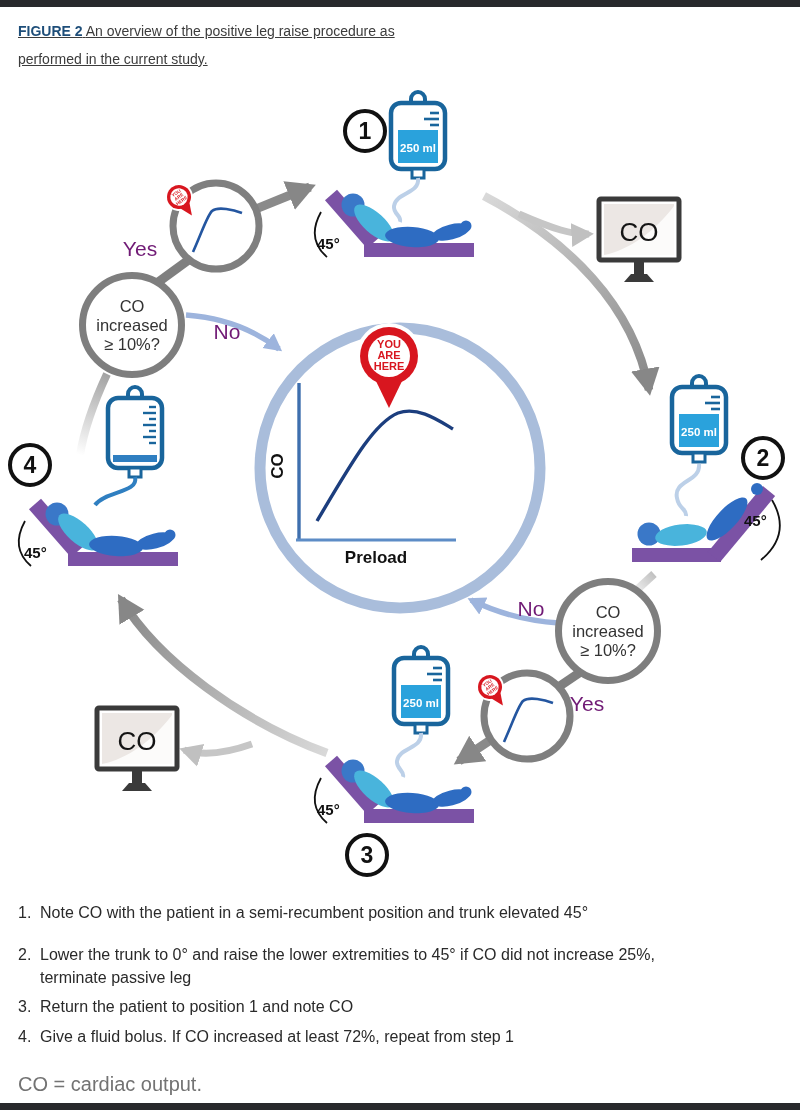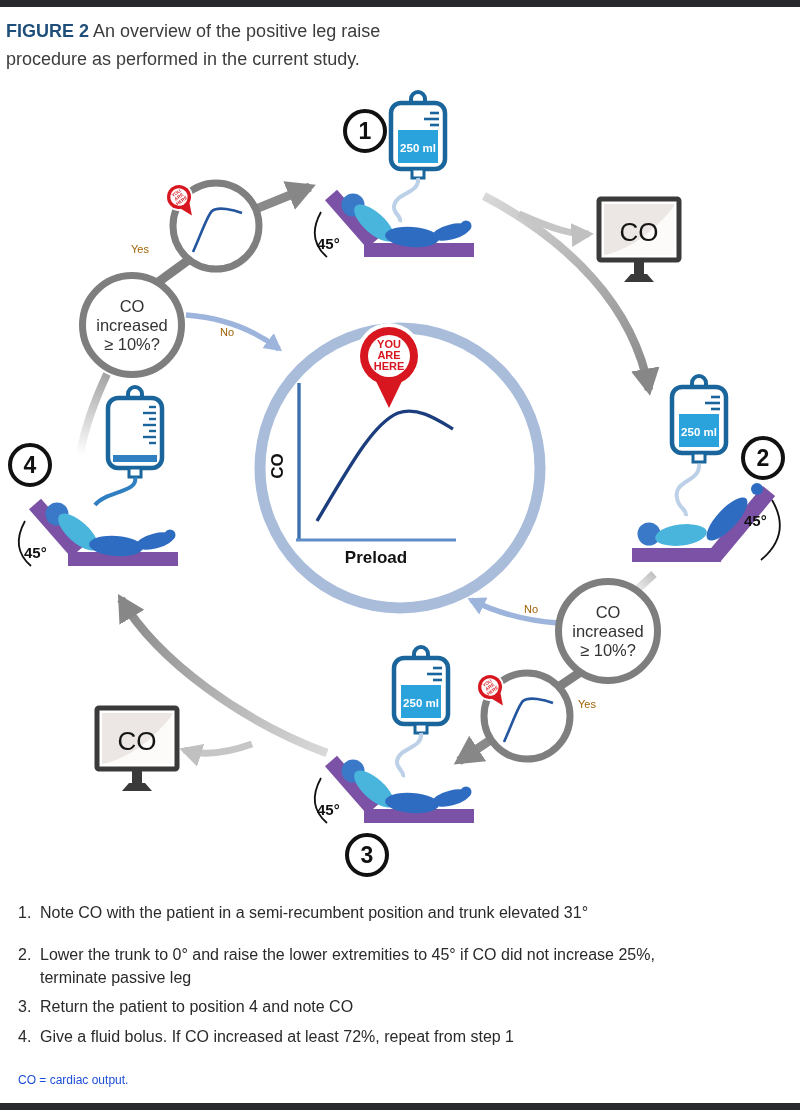--- a/index.html
+++ b/index.html
@@ -1,43 +1,43 @@
 <!DOCTYPE html>
 <html><head>
 <meta charset="utf-8">
 <style>
   html,body { margin:0; padding:0; background:#fff; }
   .page { position:relative; width:800px; height:1110px; background:#ffffff;
           font-family:"Liberation Sans", sans-serif; overflow:hidden; }
   .bar { position:absolute; left:0; width:800px; height:7px; background:#28292c; }
   .bar.top { top:0; } .bar.bottom { bottom:0; }
 
-  .caption { position:absolute; left:6px; top:17px; width:440px;
-             font-size:18px; line-height:28px; color:#3c3c3c; }
+  .caption { position:absolute; left:18px; top:17px; width:440px;
+             font-size:14px; line-height:28px; color:#3c3c3c;text-decoration:underline; }
   .fig-label { color:#1e4e79; font-weight:bold; }
 
   svg.diagram { position:absolute; left:0; top:0; }
   svg text { font-family:"Liberation Sans", sans-serif; }
 
   .numcircle { position:absolute; width:44px; height:44px; box-sizing:border-box;
                border:4px solid #111; border-radius:50%; background:#fff;
                display:flex; align-items:center; justify-content:center;
                font-size:23px; font-weight:bold; color:#111; }
 
   .decision { position:absolute; width:106px; height:106px; box-sizing:border-box;
               border:7px solid #7e7e7e; border-radius:50%; background:#fff;
               display:flex; flex-direction:column; align-items:center; justify-content:center;
               font-size:16.5px; line-height:19px; color:#333; text-align:center; }
 
   .flow-label { position:absolute; transform:translate(-50%,-50%);
-                font-size:11px; color:#a16207; white-space:nowrap; }
+                font-size:21px; color:#701a75; white-space:nowrap; }
 
   .instr { position:absolute; left:18px; width:688px; display:grid;
            grid-template-columns:22px 1fr; font-size:16px; line-height:23px; color:#2a2a2a; }
-  .footnote { position:absolute; left:18px; top:1073px; font-size:12px; color:#1d4ed8; }
+  .footnote { position:absolute; left:18px; top:1073px; font-size:20px; color:#737373; }
 </style>
 </head>
 <body>
 
 <div class="page">
 
   <div class="bar top"></div>
 
   <div class="caption">
     <span class="fig-label">FIGURE 2</span>
@@ -272,29 +272,29 @@
     <span>≥ 10%?</span>
   </div>
 
   <div class="flow-label" style="left:140px; top:249px">Yes</div>
   <div class="flow-label" style="left:227px; top:332px">No</div>
   <div class="flow-label" style="left:587px; top:704px">Yes</div>
   <div class="flow-label" style="left:531px; top:609px">No</div>
 
   <div class="instr" style="top:901px">
     <span>1.</span>
-    <span>Note CO with the patient in a semi-recumbent position and trunk elevated 31°</span>
+    <span>Note CO with the patient in a semi-recumbent position and trunk elevated 45°</span>
   </div>
   <div class="instr" style="top:943px">
     <span>2.</span>
     <span>Lower the trunk to 0° and raise the lower extremities to 45° if CO did not increase 25%, terminate passive leg</span>
   </div>
   <div class="instr" style="top:995px">
     <span>3.</span>
-    <span>Return the patient to position 4 and note CO</span>
+    <span>Return the patient to position 1 and note CO</span>
   </div>
   <div class="instr" style="top:1025px">
     <span>4.</span>
     <span>Give a fluid bolus. If CO increased at least 72%, repeat from step 1</span>
   </div>
 
   <div class="footnote">CO = cardiac output.</div>
 
   <div class="bar bottom"></div>
 </div>

